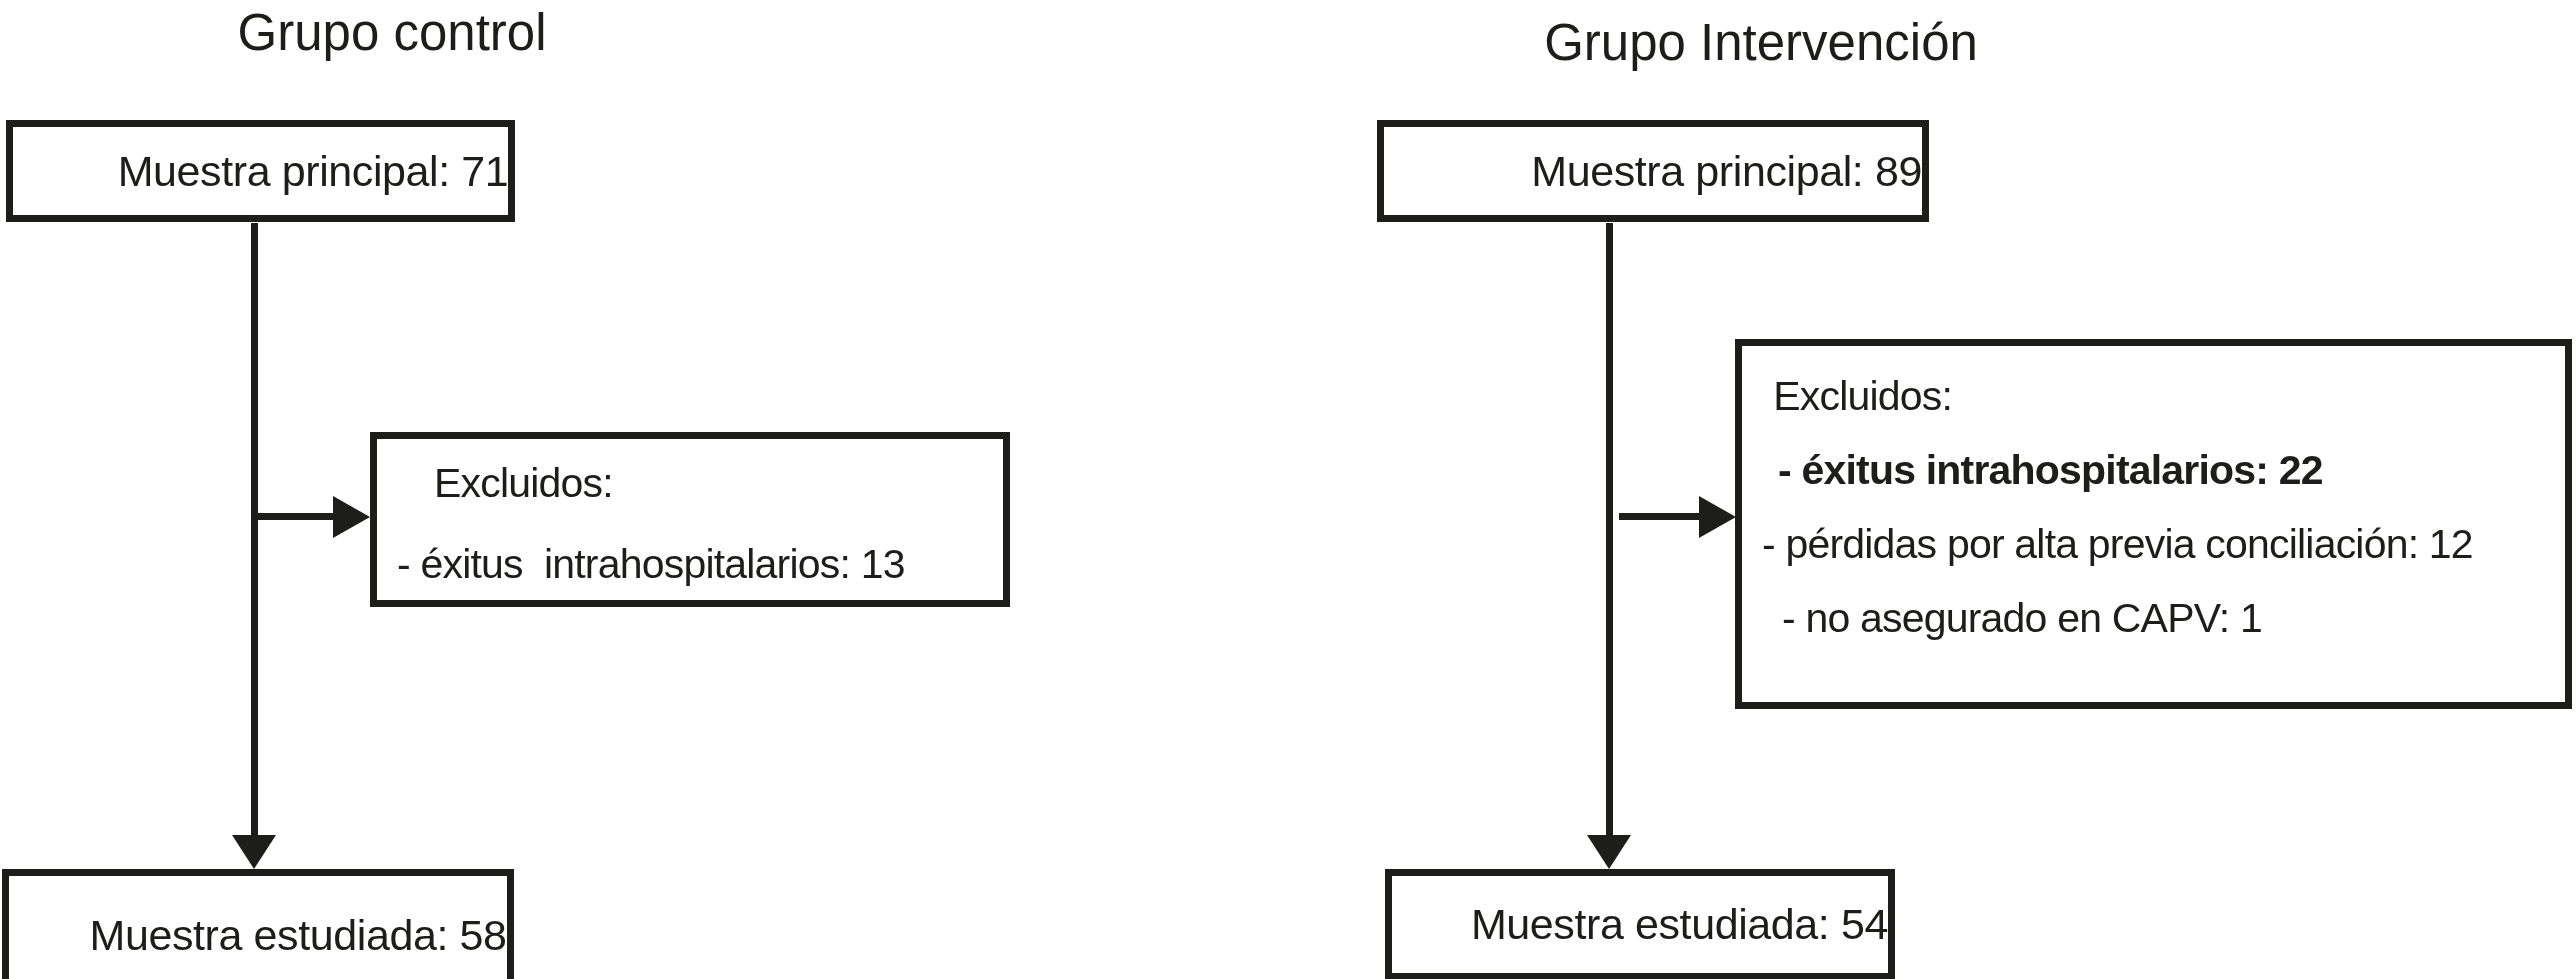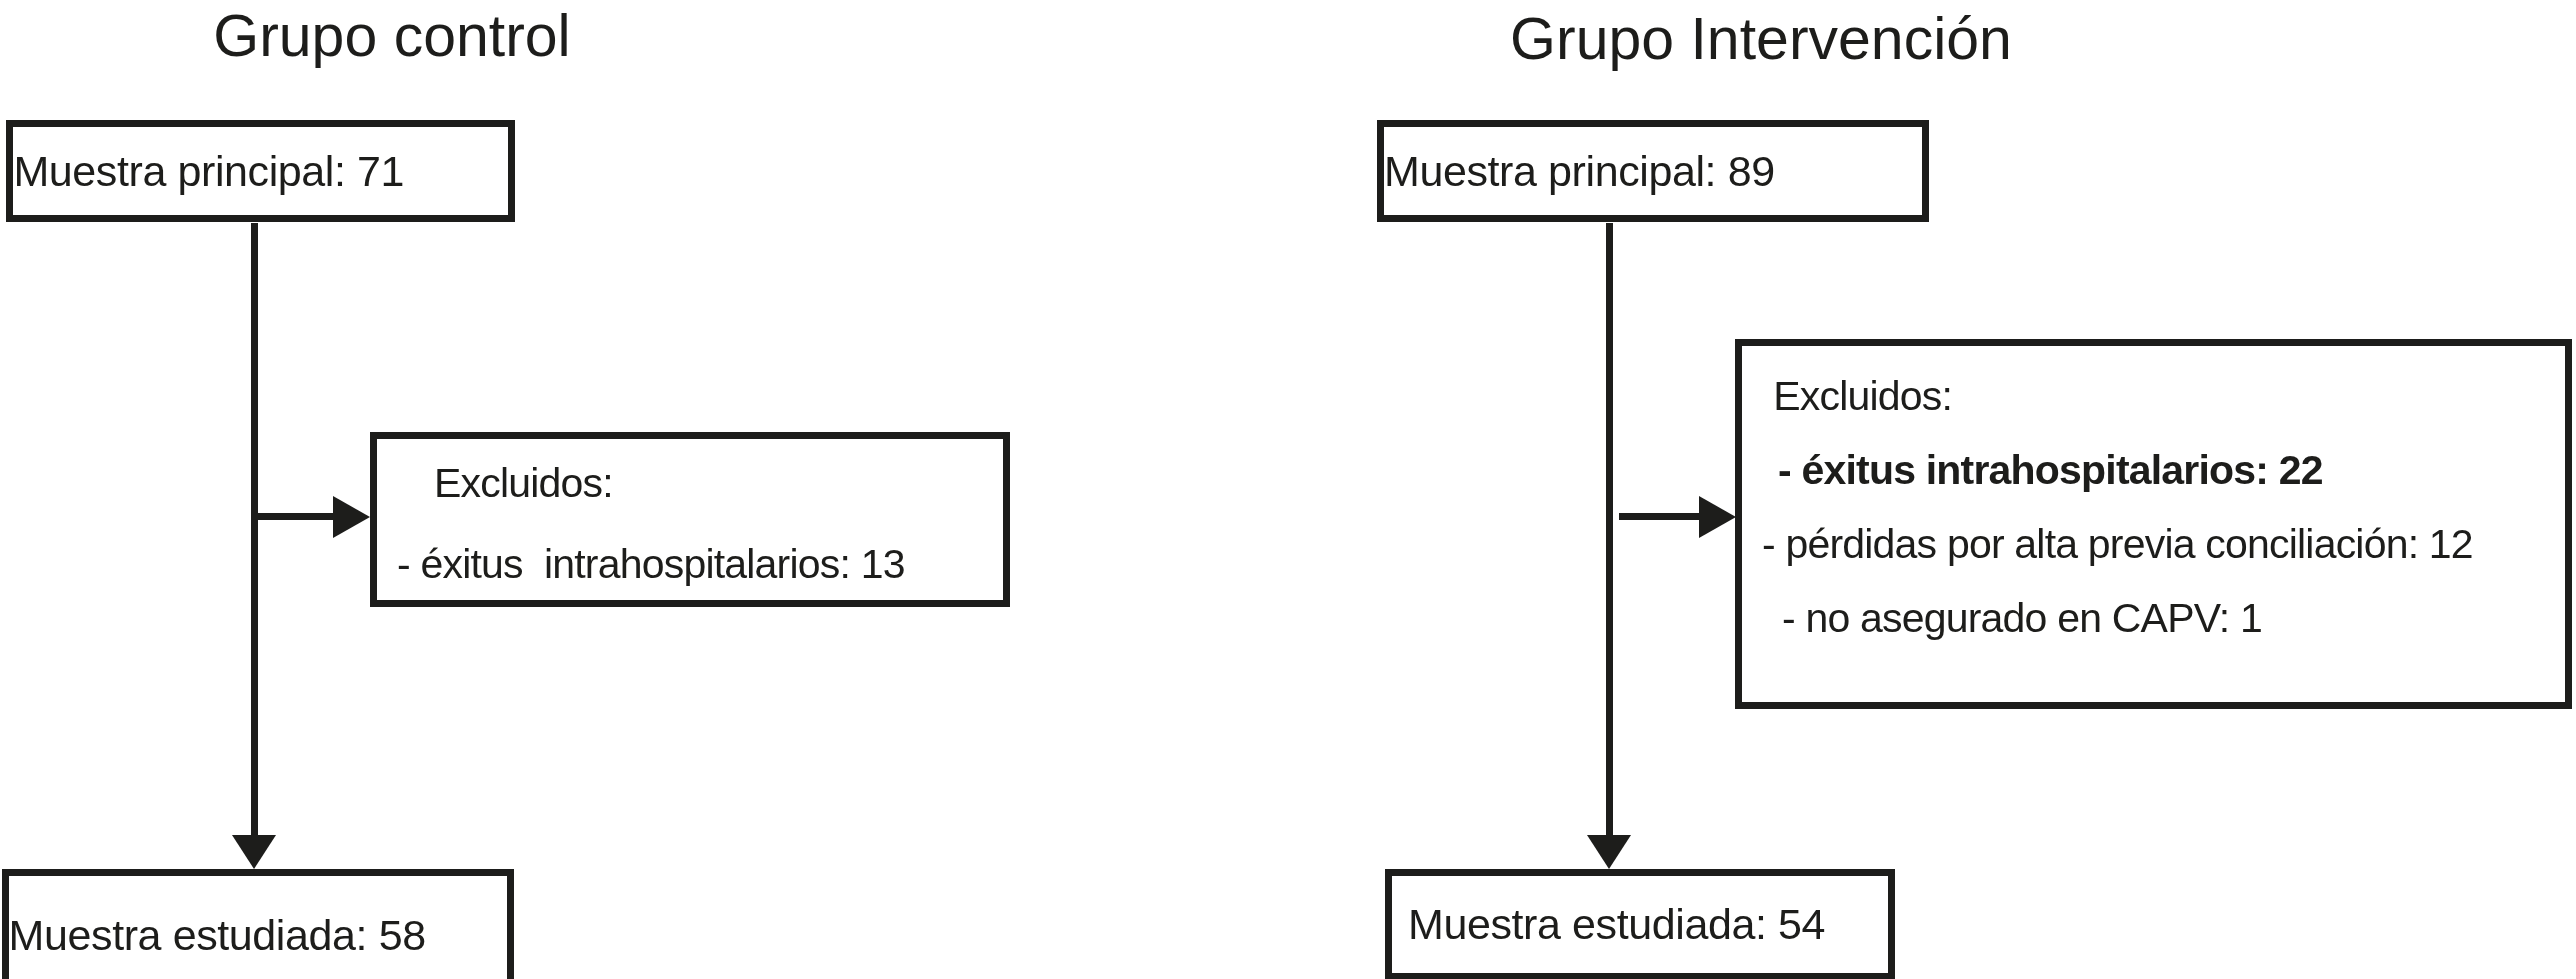--- a/index.html
+++ b/index.html
@@ -11,34 +11,34 @@
   .canvas {
     position: relative;
     width: 2576px;
     height: 979px;
     background: var(--background, #ffffff);
     overflow: hidden;
   }
   .group-title {
     position: absolute;
     transform: translateX(-50%);
-    font-size: 59px;
+    font-size: 51px;
     line-height: 1.05;
     white-space: nowrap;
     color: var(--ink, #1d1d1b);
   }
   .box {
     position: absolute;
     border: 7.2px solid var(--ink, #1d1d1b);
     background: #ffffff;
   }
   .box.centered {
     display: flex;
     align-items: center;
-    justify-content: flex-start;
+    justify-content: flex-end;
   }
   .box-label {
     font-size: 43px;
     letter-spacing: -0.4px;
     white-space: pre;
   }
   .excl-line {
     font-size: 41px;
     letter-spacing: -0.8px;
     white-space: pre;
@@ -84,21 +84,21 @@
 
   <div class="box" style="left:370px; top:432px; width:640px; height:175px; padding-top:16px;">
     <div class="excl-line" style="padding-left:37px; line-height:56px;">Excluidos:</div>
     <div class="excl-line" style="line-height:56px; margin-top:25px;">- éxitus  intrahospitalarios: 13</div>
   </div>
 
   <div class="box centered" style="left:1.6px; top:869px; width:512px; height:133px;">
     <span class="box-label">Muestra estudiada: 58</span>
   </div>
 
-  <div class="group-title" style="left:1761px; top:9px;text-align:right;">Grupo Intervención</div>
+  <div class="group-title" style="left:1761px; top:16px;text-align:right;">Grupo Intervención</div>
 
   <div class="box centered" style="left:1377px; top:120px; width:552px; height:102px;">
     <span class="box-label">Muestra principal: 89</span>
   </div>
 
   <div class="vline" style="left:1606px; top:223px; height:612px;"></div>
   <div class="arrow-down" style="left:1587px; top:835px;"></div>
 
   <div class="hline" style="left:1619px; top:513px; width:80px;"></div>
   <div class="arrow-right" style="left:1699px; top:496px;"></div>

